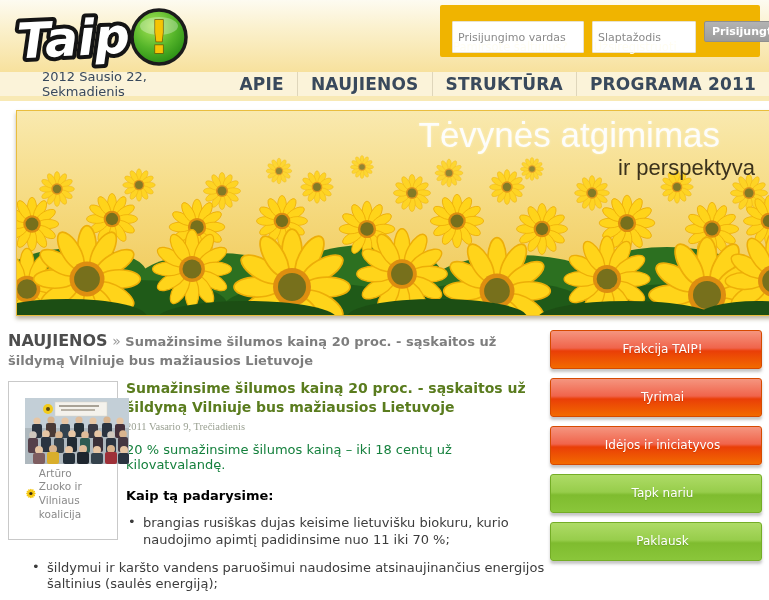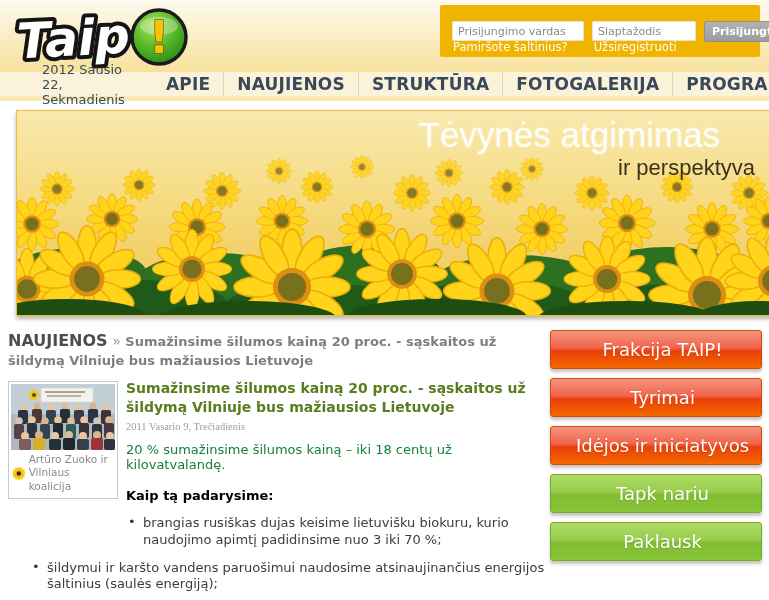--- a/index.html
+++ b/index.html
@@ -21,21 +21,21 @@
   .logo { position: absolute; left: 12px; top: 3px; cursor: pointer; }
 
   .login-box {
     position: absolute; right: 9px; top: 5px;
     width: 320px; height: 52px;
     background: #F0B400;
     border-radius: 2px;
   }
   .login-row { position: absolute; left: 12px; top: 16px; display: flex; gap: 8px; }
   .login-row input {
-    height: 20px; border: 1px solid #E8E2D0; background: #fff;
+    height: 32px; border: 1px solid #E8E2D0; background: #fff;
     font-family: "DejaVu Sans", sans-serif; font-size: 11px; color: #555;
     padding: 0 5px; border-radius: 1px;
   }
   .login-row input::placeholder { color: #8a8a8a; opacity: 1; }
   .input-user { width: 132px; }
   .input-pass { width: 104px; }
   .login-btn {
     height: 21px; padding: 0 7px;
     background: linear-gradient(#B3B3B3, #9C9C9C);
     border: 1px solid #8F8F8F; border-radius: 2px;
@@ -96,21 +96,21 @@
   .left-col { width: 540px; }
 
   .breadcrumb { font-size: 13px; font-weight: bold; color: #7E7E7E; line-height: 1.4; }
   .breadcrumb .bc-section { font-size: 16px; color: #4D4D4D; cursor: pointer; }
   .breadcrumb .bc-sep { color: #9a9a9a; font-weight: normal; font-size: 14px; }
 
   article { position: relative; margin-top: 8px; }
 
   .figure {
     position: absolute; left: 0; top: 2px; width: 110px;
-    background: #fff; border: 1px solid #C9C9C9; padding: 2px;
+    background: #fff; border: 1px solid #C9C9C9; padding: 16px;
   }
   .figure .photo { display: block; cursor: pointer; }
   .caption { display: flex; align-items: center; padding: 3px 1px 2px; gap: 3px; }
   .caption-text { font-size: 10.5px; color: #8A8A8A; line-height: 1.3; }
 
   .article-head { margin-left: 118px; }
   .article-title {
     font-size: 14px; font-weight: bold; color: #5A7C1E; line-height: 1.4;
     margin-bottom: 3px;
   }
@@ -123,21 +123,21 @@
     line-height: 1.3; padding-left: 17px; margin-bottom: 9px;
   }
   .bullet .dot { position: absolute; left: 2px; top: -1px; }
   .bullets-rest { margin-left: 22px; margin-top: 11px; }
 
   
   .sidebar { width: 212px; margin-left: auto; }
   .sb-btn {
     display: block; width: 100%; height: 39px; margin-bottom: 9px;
     border-radius: 3px; cursor: pointer;
-    color: #fff; font-family: "DejaVu Sans", sans-serif; font-size: 18px;
+    color: #fff; font-family: "DejaVu Sans", sans-serif; font-size: 12px;
     text-align: center; line-height: 37px;
     text-shadow: 0 1px 1px rgba(0,0,0,.15);
     box-shadow: 0 3px 3px rgba(90,90,90,.35);
     padding-left: 13px;
   }
   .sb-btn.red {
     background: linear-gradient(180deg, #F5957F 0%, #F0644B 46%, #EA3E07 54%, #F26A00 100%);
     border: 1px solid #D64A00;
   }
   .sb-btn.green {
@@ -179,21 +179,20 @@
     </div>
   </div>
 </header>
 
 <nav class="navbar">
   <span class="nav-date">2012 Sausio 22, Sekmadienis</span>
   <ul class="menu">
     <li>APIE</li>
     <li>NAUJIENOS</li>
     <li>STRUKTŪRA</li>
-    <li>FOTOGALERIJA</li>
     <li>PROGRAMA 2011</li>
   </ul>
 </nav>
 
 <div class="hero">
   <svg class="field" width="757" height="206" viewBox="0 0 757 206">
     <defs>
       <g id="fl">
         <g fill="#FFD41A" stroke="#EDAE08" stroke-width="0.35">
           <ellipse cx="0" cy="-7" rx="2" ry="4.6"></ellipse>
@@ -382,21 +381,21 @@
         </div>
       </div>
 
       <div class="article-head">
         <h1 class="article-title">Sumažinsime šilumos kainą 20 proc. - sąskaitos už šildymą Vilniuje bus mažiausios Lietuvoje</h1>
         <div class="article-date">2011 Vasario 9, Trečiadienis</div>
         <p class="intro">20 % sumažinsime šilumos kainą – iki 18 centų už kilovatvalandę.</p>
         <p class="how-heading">Kaip tą padarysime:</p>
         <div class="bullet">
           <span class="dot">•</span>
-          <span>brangias rusiškas dujas keisime lietuvišku biokuru, kurio naudojimo apimtį padidinsime nuo 3 iki 70 %;</span>
+          <span>brangias rusiškas dujas keisime lietuvišku biokuru, kurio naudojimo apimtį padidinsime nuo 11 iki 70 %;</span>
         </div>
       </div>
 
       <div class="bullets-rest">
         <div class="bullet">
           <span class="dot">•</span>
           <span>šildymui ir karšto vandens paruošimui naudosime atsinaujinančius energijos šaltinius (saulės energiją);</span>
         </div>
         <div class="bullet">
           <span class="dot">•</span>

